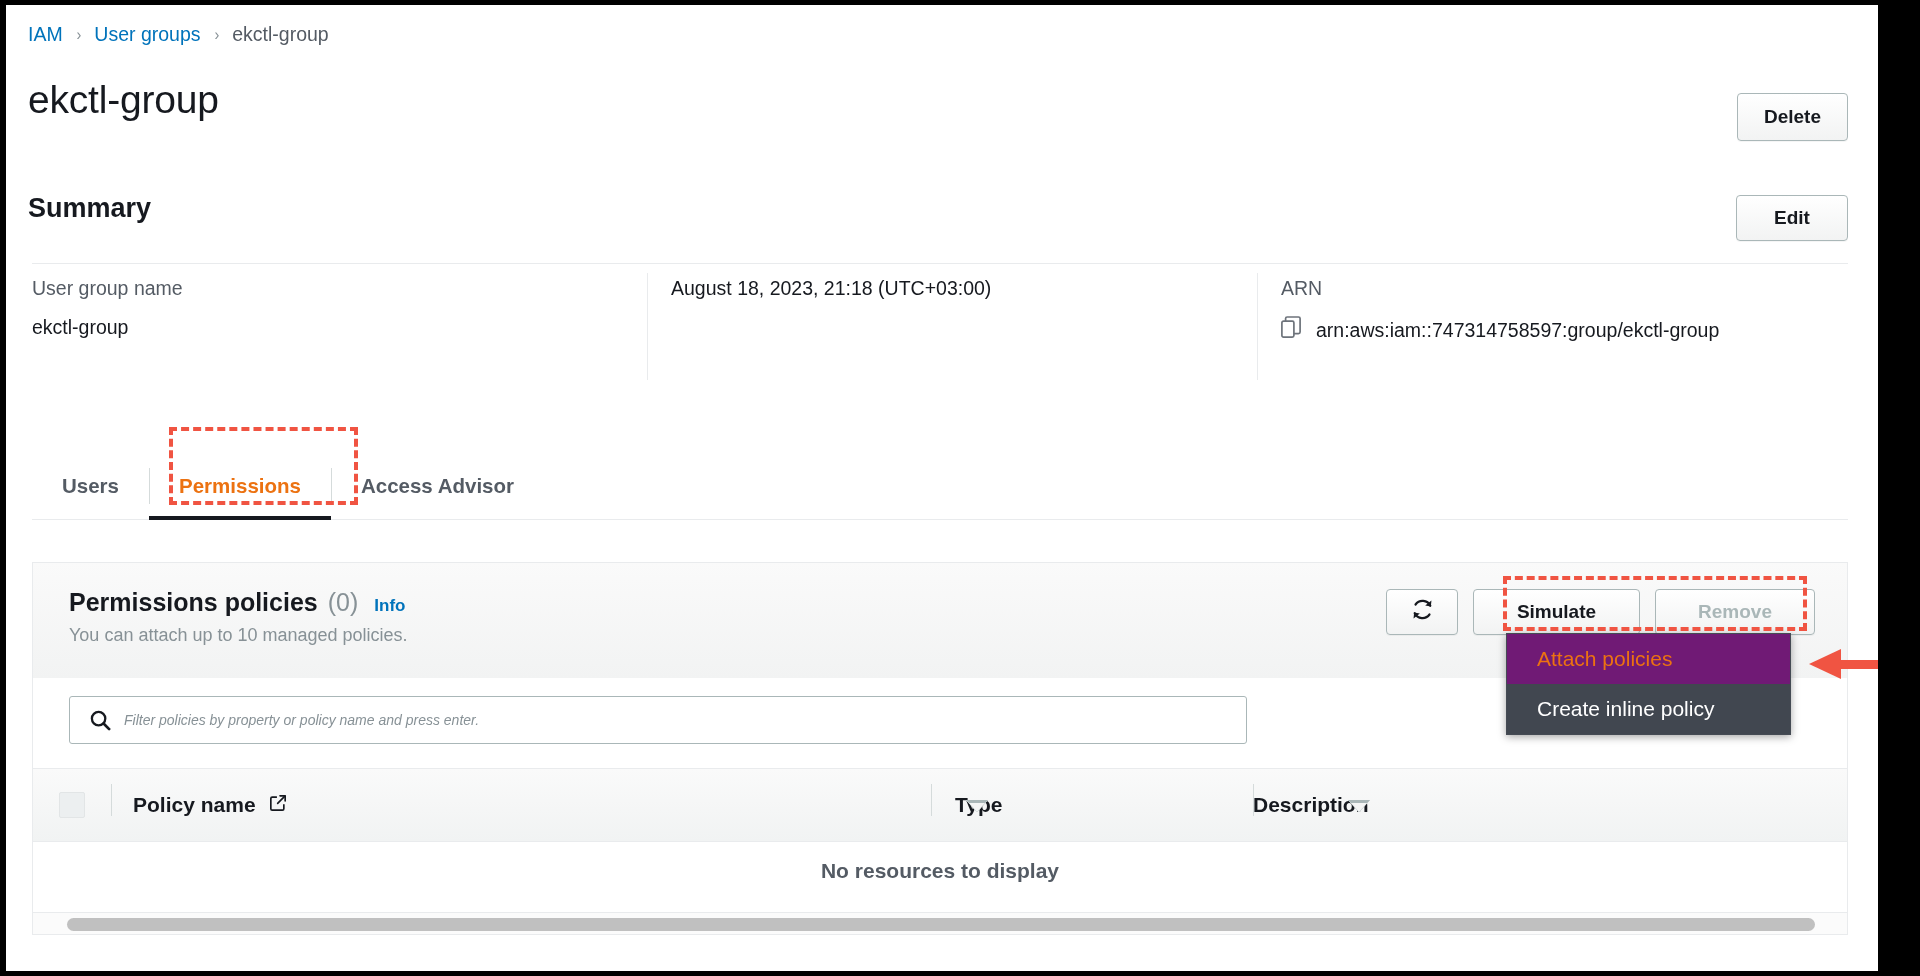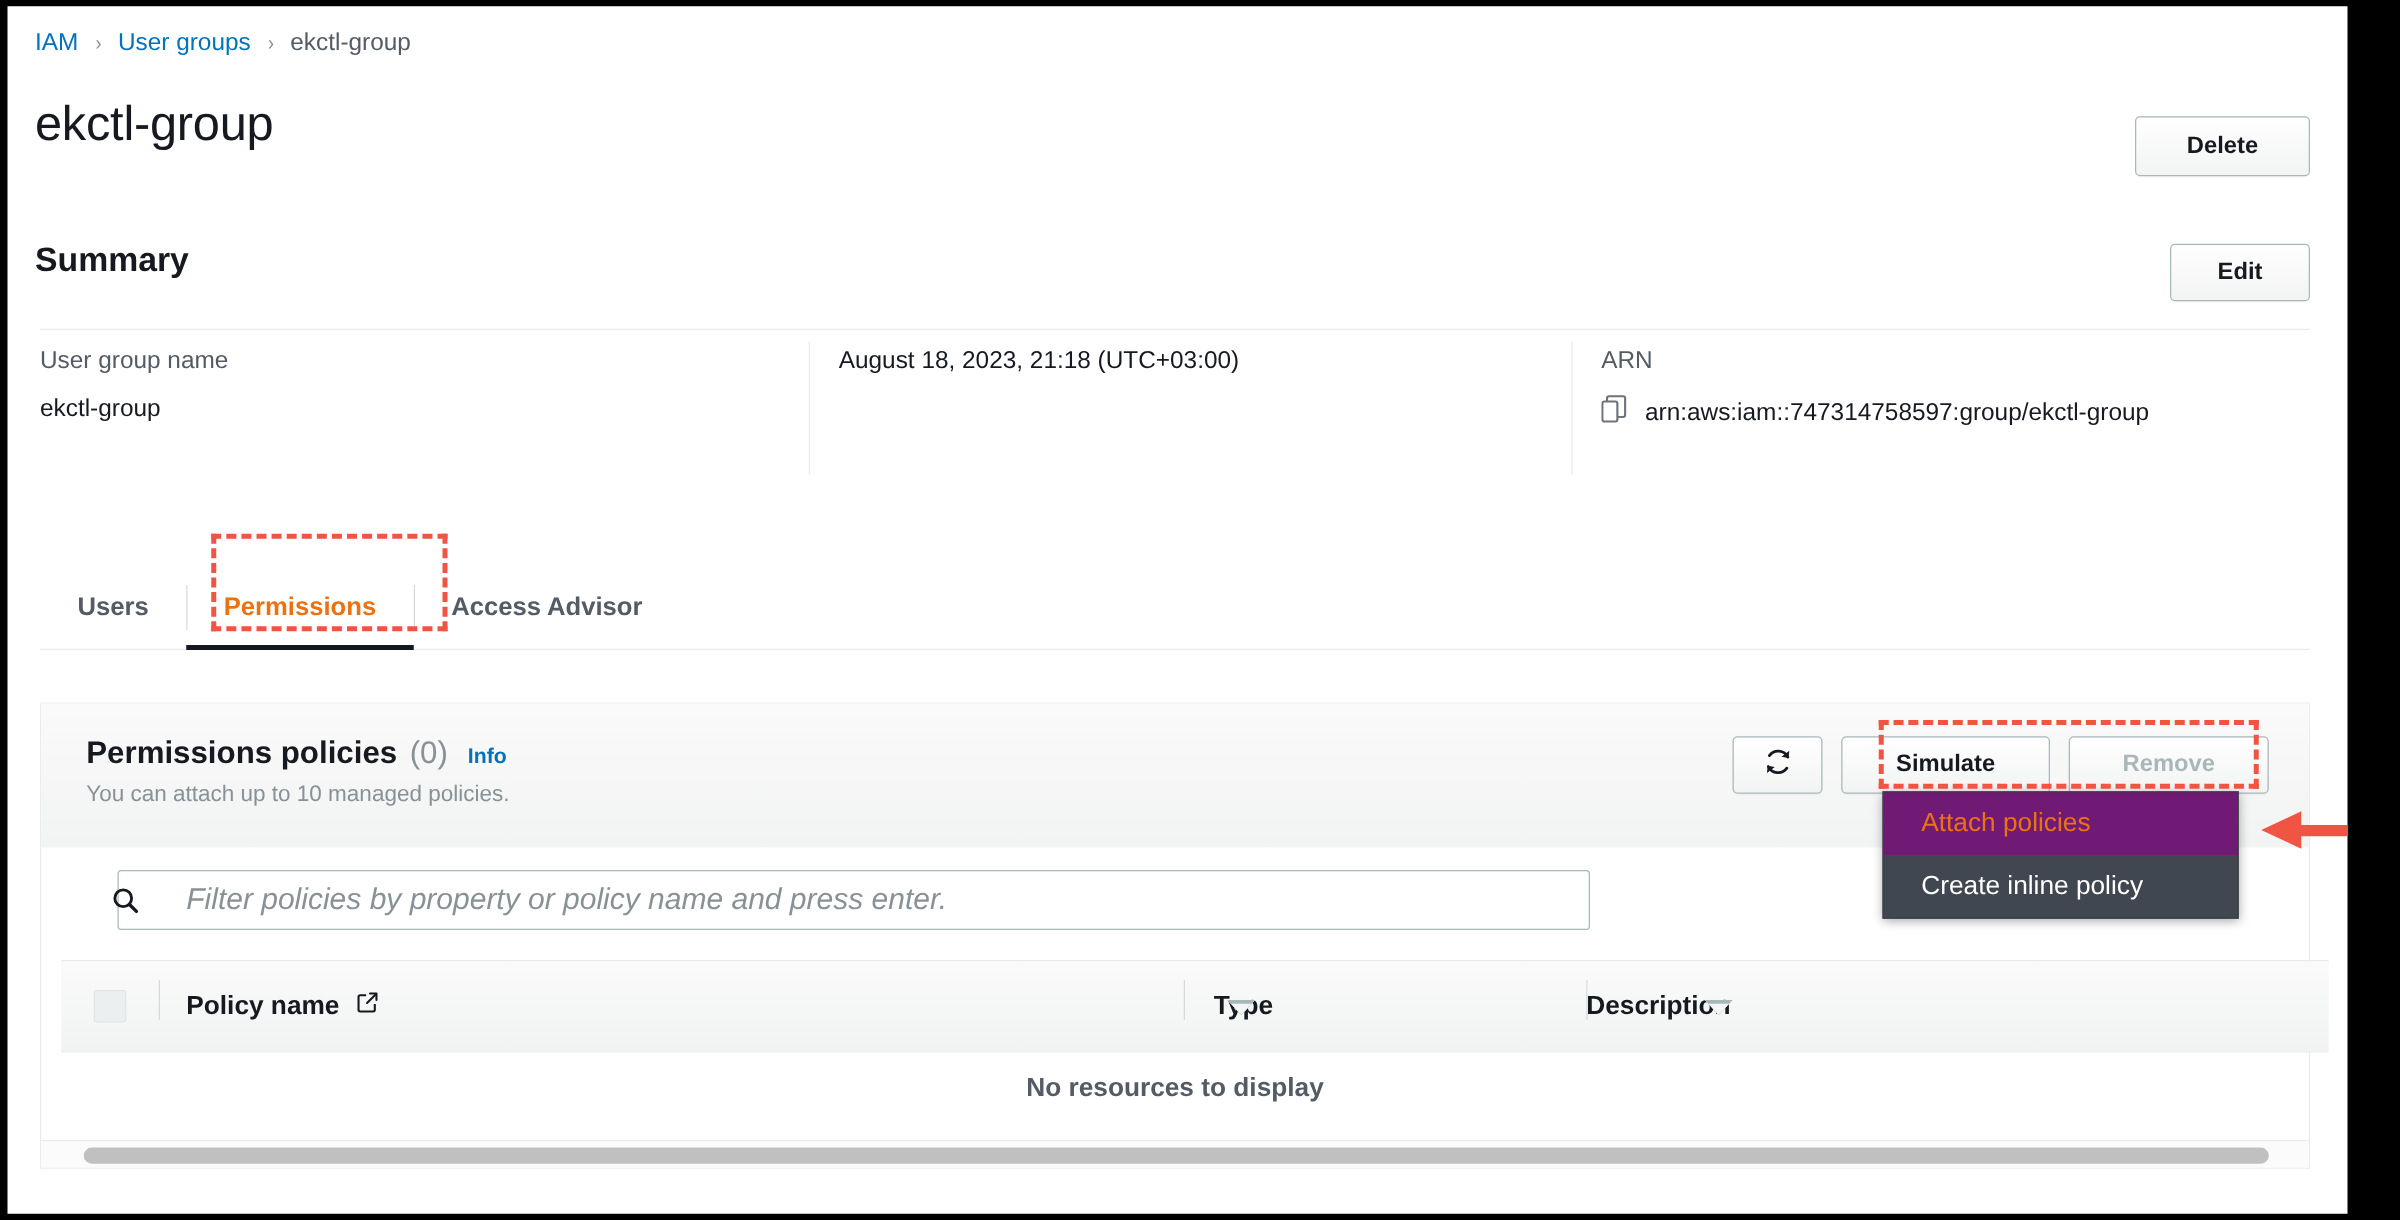--- a/index.html
+++ b/index.html
@@ -61,21 +61,21 @@
     font-weight: bold;
     cursor: pointer;
     white-space: nowrap;
     box-shadow: 0 1px 0 rgba(0,0,0,0.04);
   }
   .btn.disabled { color: #aab7b8; cursor: default; }
 
   #delete-btn {
     position: absolute;
     right: 30px; top: 88px;
-    width: 140px; height: 48px;
+    width: 111px; height: 48px;
     font-size: 19px;
   }
   #edit-btn {
     position: absolute;
     right: 30px; top: 190px;
     width: 112px; height: 46px;
     font-size: 19px;
   }
 
   
@@ -213,35 +213,34 @@
     left: 36px; top: 133px;
     width: 1178px; height: 48px;
   }
   #filter-input {
     width: 100%; height: 100%;
     border: 1px solid #aab7b8;
     border-radius: 3px;
     background: #ffffff;
     padding: 0 14px 0 54px;
     font-family: "Liberation Sans", sans-serif;
-    font-size: 24px;
+    font-size: 14px;
     font-style: italic;
     color: #16191f;
-    margin-left: 25px;
   }
   #filter-input::placeholder { color: #879196; font-style: italic; }
   #search-icon {
     position: absolute; left: 20px; top: 13px;
     pointer-events: none;
   }
 
   
   #table-head {
     position: absolute;
-    left: 16px; top: 205px;
+    left: 0; top: 205px;
     width: 100%; height: 74px;
     background: linear-gradient(to bottom, #fafafa 0%, #f1f3f3 100%);
     border-top: 1px solid #e9ebed;
     border-bottom: 1px solid #e9ebed;
     display: flex; align-items: flex-end;
   }
   .th {
     display: flex; align-items: center;
     font-size: 21px; font-weight: bold; color: #16191f;
     position: relative; height: 100%;

